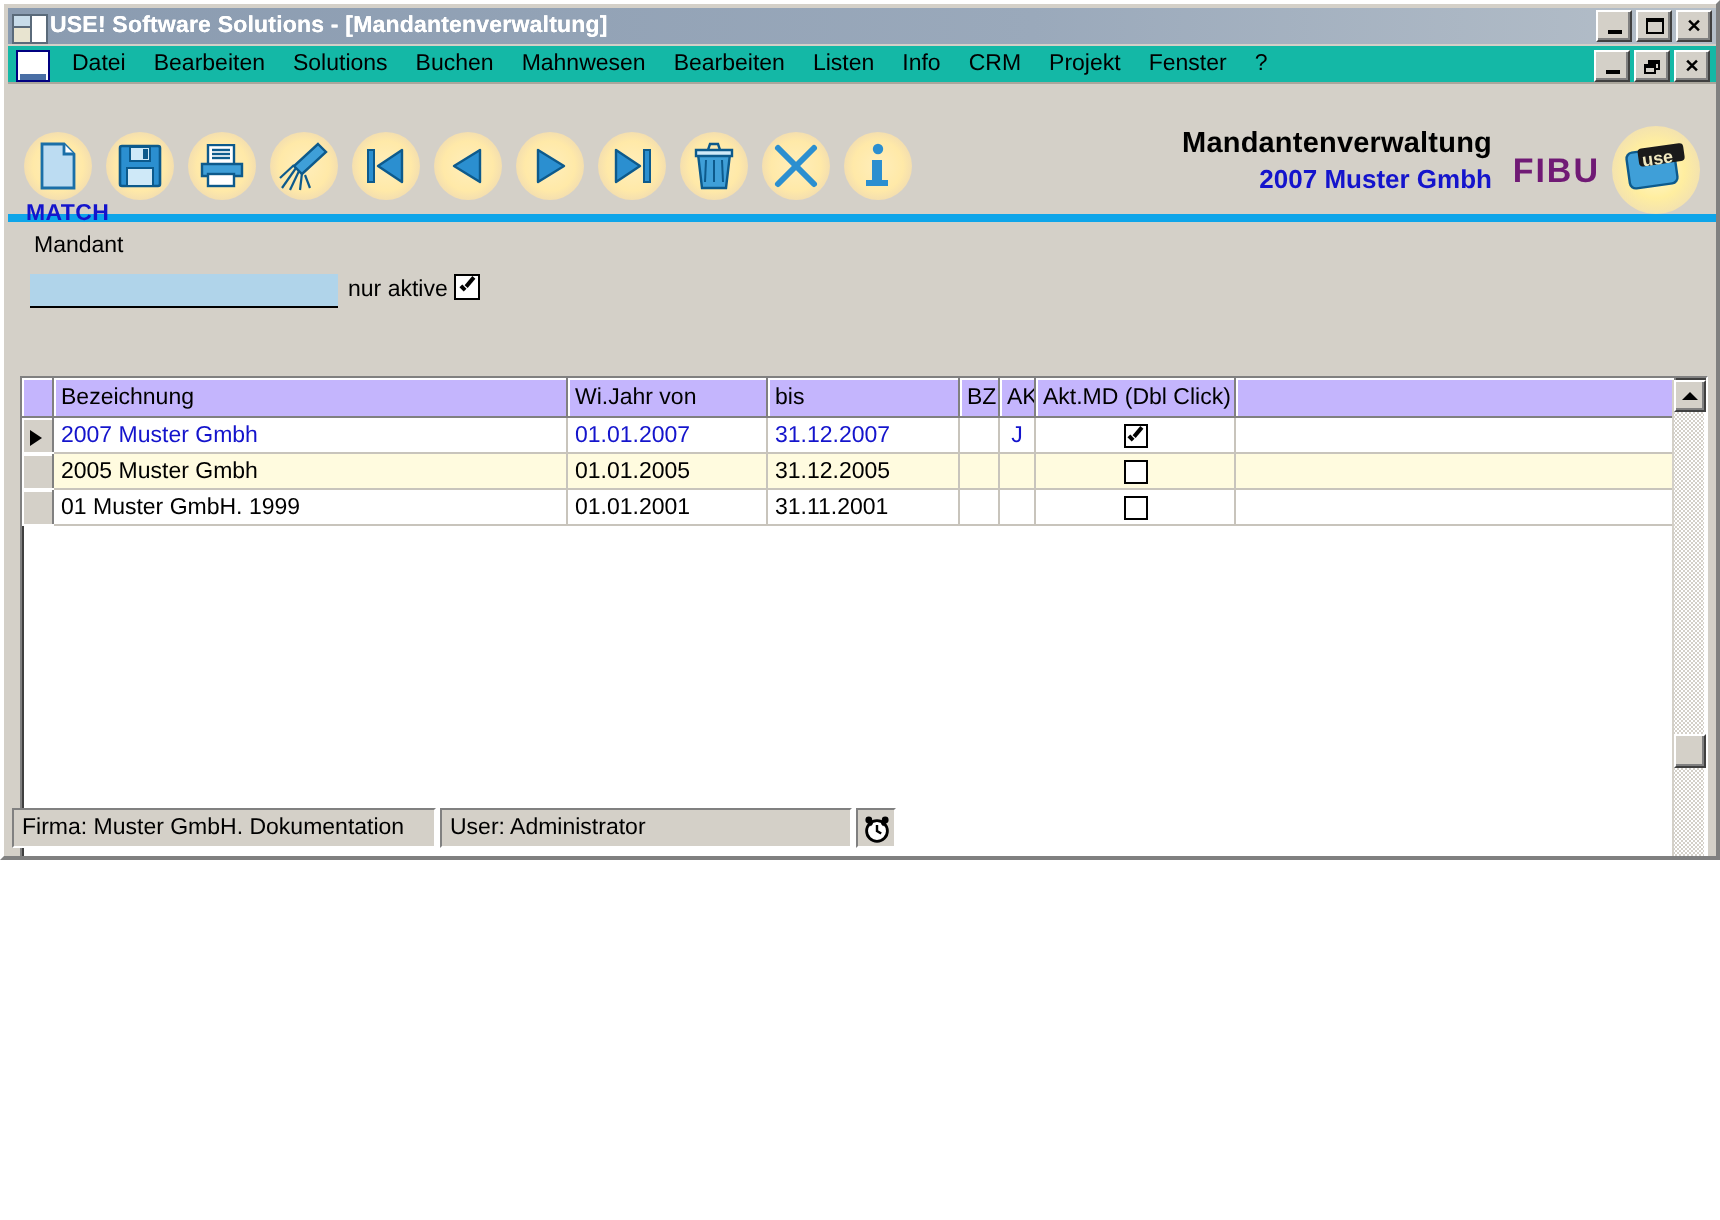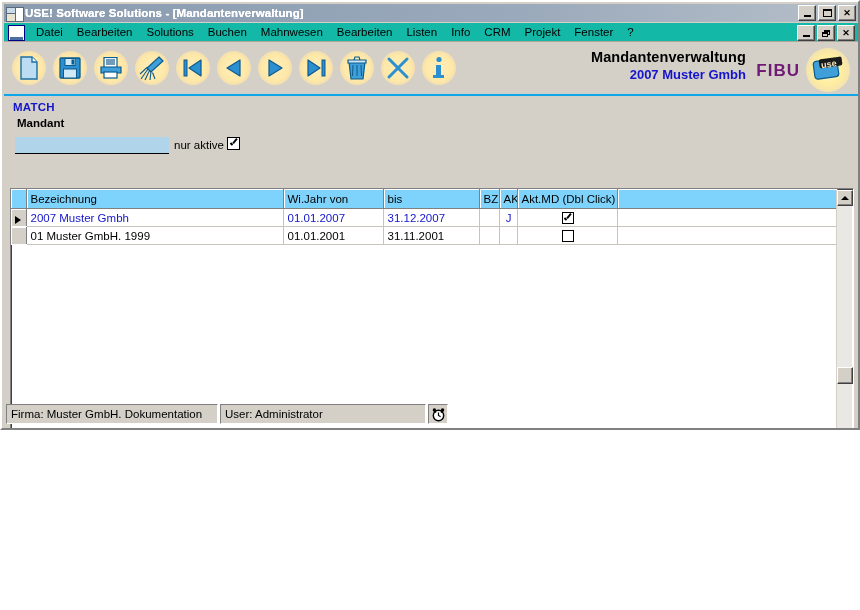--- a/index.html
+++ b/index.html
@@ -104,24 +104,24 @@
   .menu-item {
     padding: 2px 7px 3px 7px;
     font-size: 11.5px;
     color: #000000;
     white-space: nowrap;
     cursor: default;
   }
 
   
   .toolband {
-    position: absolute; left: 2px; top: 41px;
+    position: absolute; left: 2px; top: 56px;
     width: 854px; height: 53px;
     background: #d4d0c8;
-    border-bottom: 2px solid #0ea5e9;
+    border-bottom: 4px solid #0ea5e9;
     box-sizing: border-box;
   }
   .tools {
     position: absolute; left: 6px; top: 3px;
     display: flex; align-items: center; gap: 3px;
   }
   .tbtn {
     width: 38px; height: 43px;
     display: flex; align-items: center; justify-content: center;
     cursor: default; position: relative;
@@ -162,21 +162,21 @@
 
   
   .match-panel { position: absolute; left: 2px; top: 95px; width: 854px; height: 80px; }
   .match-label {
     position: absolute; left: 9px; top: 4px;
     font-size: 11.5px; font-weight: bold; color: #1414cc;
     letter-spacing: 0.2px;
   }
   .mandant-label {
     position: absolute; left: 13px; top: 20px;
-    font-size: 11.5px; font-weight: bold; color: #000;
+    font-size: 11.5px; font-weight: normal; color: #000;
   }
   .match-input {
     position: absolute; left: 11px; top: 40px;
     width: 150px; height: 14px;
     background: #b0d4ea;
     border: none;
     border-bottom: 1px solid #000000;
     box-sizing: content-box;
     font-family: "Liberation Sans", sans-serif;
     font-size: 11px;
@@ -222,21 +222,21 @@
     overflow: hidden;
   }
   table.grid {
     border-collapse: collapse;
     table-layout: fixed;
     width: 826px;
     font-size: 11.5px;
     font-family: "Liberation Sans", sans-serif;
   }
   table.grid th {
-    background: #7dd3fc;
+    background: #c4b5fd;
     font-weight: normal;
     text-align: left;
     padding: 2px 3px 2px 4px;
     height: 15px;
     border-right: 1px solid #808080;
     border-bottom: 1px solid #808080;
     color: #000;
     font-size: 11.5px;
     white-space: nowrap;
     overflow: hidden;
@@ -628,20 +628,32 @@
           <td>31.12.2007</td>
           <td></td>
           <td class="c-center">J</td>
           <td>
             <div class="cell-chk">
                 <i class="chk-mark"></i>
               </div>
           </td>
           <td></td>
         </tr>
+        <tr class="alt">
+          <td class="gutter"></td>
+          <td>2005 Muster Gmbh</td>
+          <td>01.01.2005</td>
+          <td>31.12.2005</td>
+          <td></td>
+          <td class="c-center"></td>
+          <td>
+            <div class="cell-chk"></div>
+          </td>
+          <td></td>
+        </tr>
         <tr class="norm">
           <td class="gutter"></td>
           <td>01 Muster GmbH. 1999</td>
           <td>01.01.2001</td>
           <td>31.11.2001</td>
           <td></td>
           <td class="c-center"></td>
           <td>
             <div class="cell-chk"></div>
           </td>

